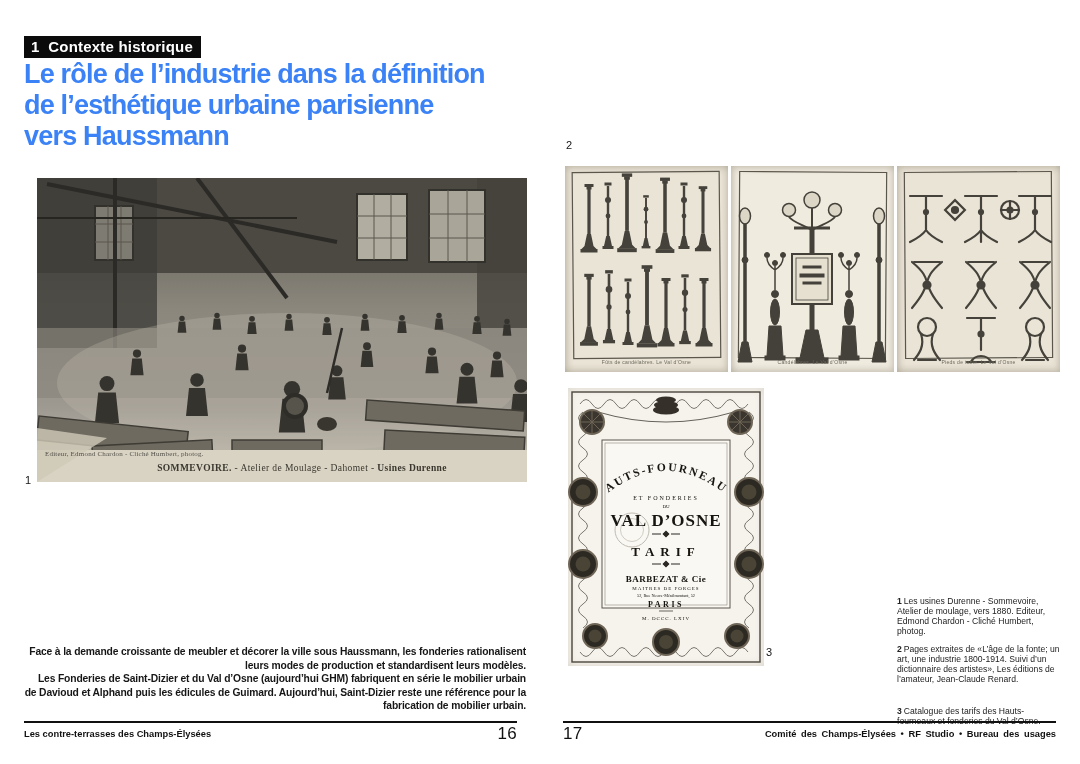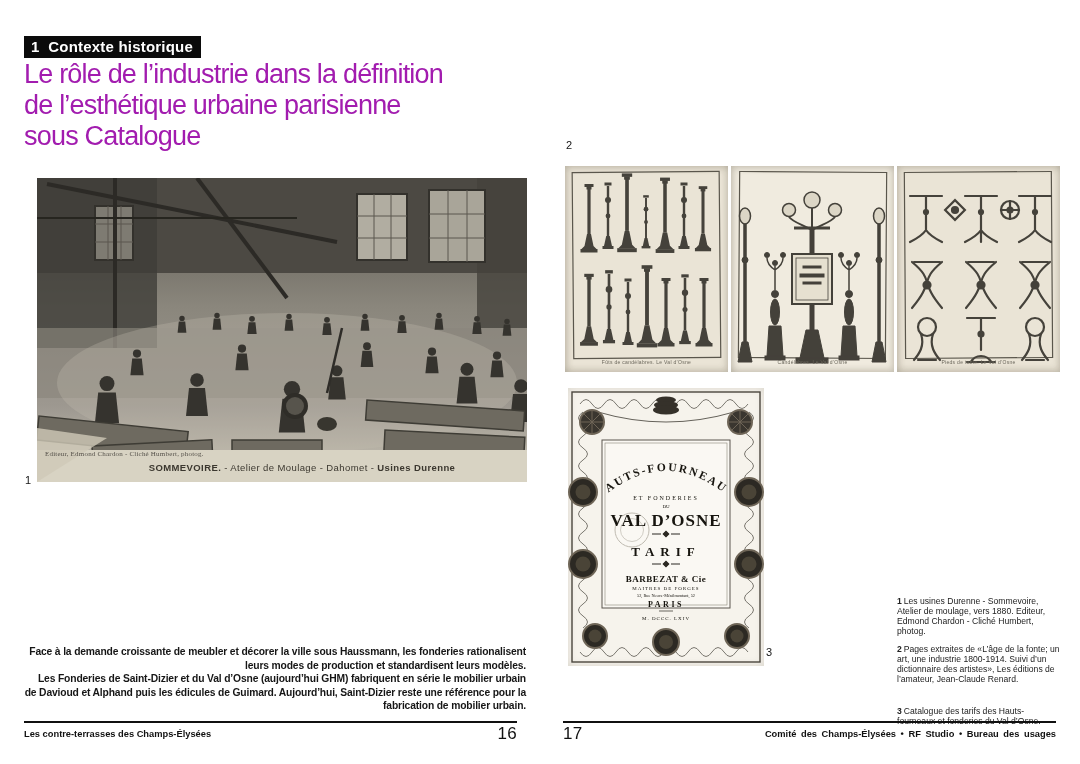--- a/index.html
+++ b/index.html
@@ -3,29 +3,29 @@
 <meta charset="utf-8">
 <style>
   html,body{margin:0;padding:0;background:#fff;}
   .spread{position:relative;width:1080px;height:764px;background:#ffffff;overflow:hidden;
           font-family:"Liberation Sans",sans-serif;color:#111;}
   .abs{position:absolute;}
 
   
   .tag{left:24px;top:36px;background:#0b0b0b;color:#fff;font-size:15px;font-weight:700;
        padding:2px 8px 3px 7px;white-space:pre;letter-spacing:.2px;}
-  .title{left:24px;top:59px;font-size:27px;line-height:31px;font-weight:400;
-         letter-spacing:-0.8px;color:#a21caf;}
+  .title{left:24px;top:59px;font-size:27px;line-height:31px;font-weight:700;
+         letter-spacing:-0.8px;color:#3b82f6;}
   .title div{white-space:nowrap;}
   .photo{left:25px;top:166px;width:490px;height:304px;background:#8f8b81;overflow:hidden;}
   .photo svg{display:block;}
   .photo-credit{position:absolute;left:8px;bottom:24px;font-family:"Liberation Serif",serif;
                 font-size:7px;color:#55514a;letter-spacing:.2px;}
   .photo-cap{position:absolute;left:0;right:0;bottom:9px;text-align:center;
-             font-family:Liberation Sans, sans-serif;font-size:9.5px;color:#3b372f;letter-spacing:.4px;padding-left:40px;}
+             font-family:Liberation Serif, serif;font-size:9.5px;color:#3b372f;letter-spacing:.4px;padding-left:40px;}
   .photo-cap .b{font-weight:700;}
   .fignum{font-size:11px;font-weight:400;color:#151515;}
   .fig1{left:25px;top:474px;}
   .bodytext{left:24px;top:645px;width:502px;font-size:10.3px;line-height:13.6px;
             font-weight:700;letter-spacing:-0.15px;color:#161616;text-align:right;}
   .bodytext p{margin:0;}
   .rule{height:2px;background:#101010;}
   .rule-l{left:24px;top:721px;width:493px;}
   .footlbl-l{left:24px;top:729px;font-size:9.3px;font-weight:700;}
   .pn16{left:24px;top:724px;width:493px;text-align:right;font-size:17px;font-weight:400;letter-spacing:.3px;}
@@ -57,21 +57,21 @@
 
 <div class="spread">
 
   <section>
 
     <div class="abs tag">1  Contexte historique</div>
 
     <h1 class="abs title" style="margin:0;">
       <div>Le rôle de l’industrie dans la définition</div>
       <div>de l’esthétique urbaine parisienne</div>
-      <div>sous Catalogue</div>
+      <div>vers Haussmann</div>
     </h1>
 
     <figure class="abs photo" style="margin:12px;">
       <svg width="490" height="304" viewBox="0 0 490 304">
         <defs>
           <symbol id="wk" overflow="visible">
             <g fill="#35332e">
               <circle cx="0" cy="-12" r="3.4"></circle>
               <path d="M-4 -8 L4 -8 L5.5 6 L-5.5 6 Z"></path>
             </g>

